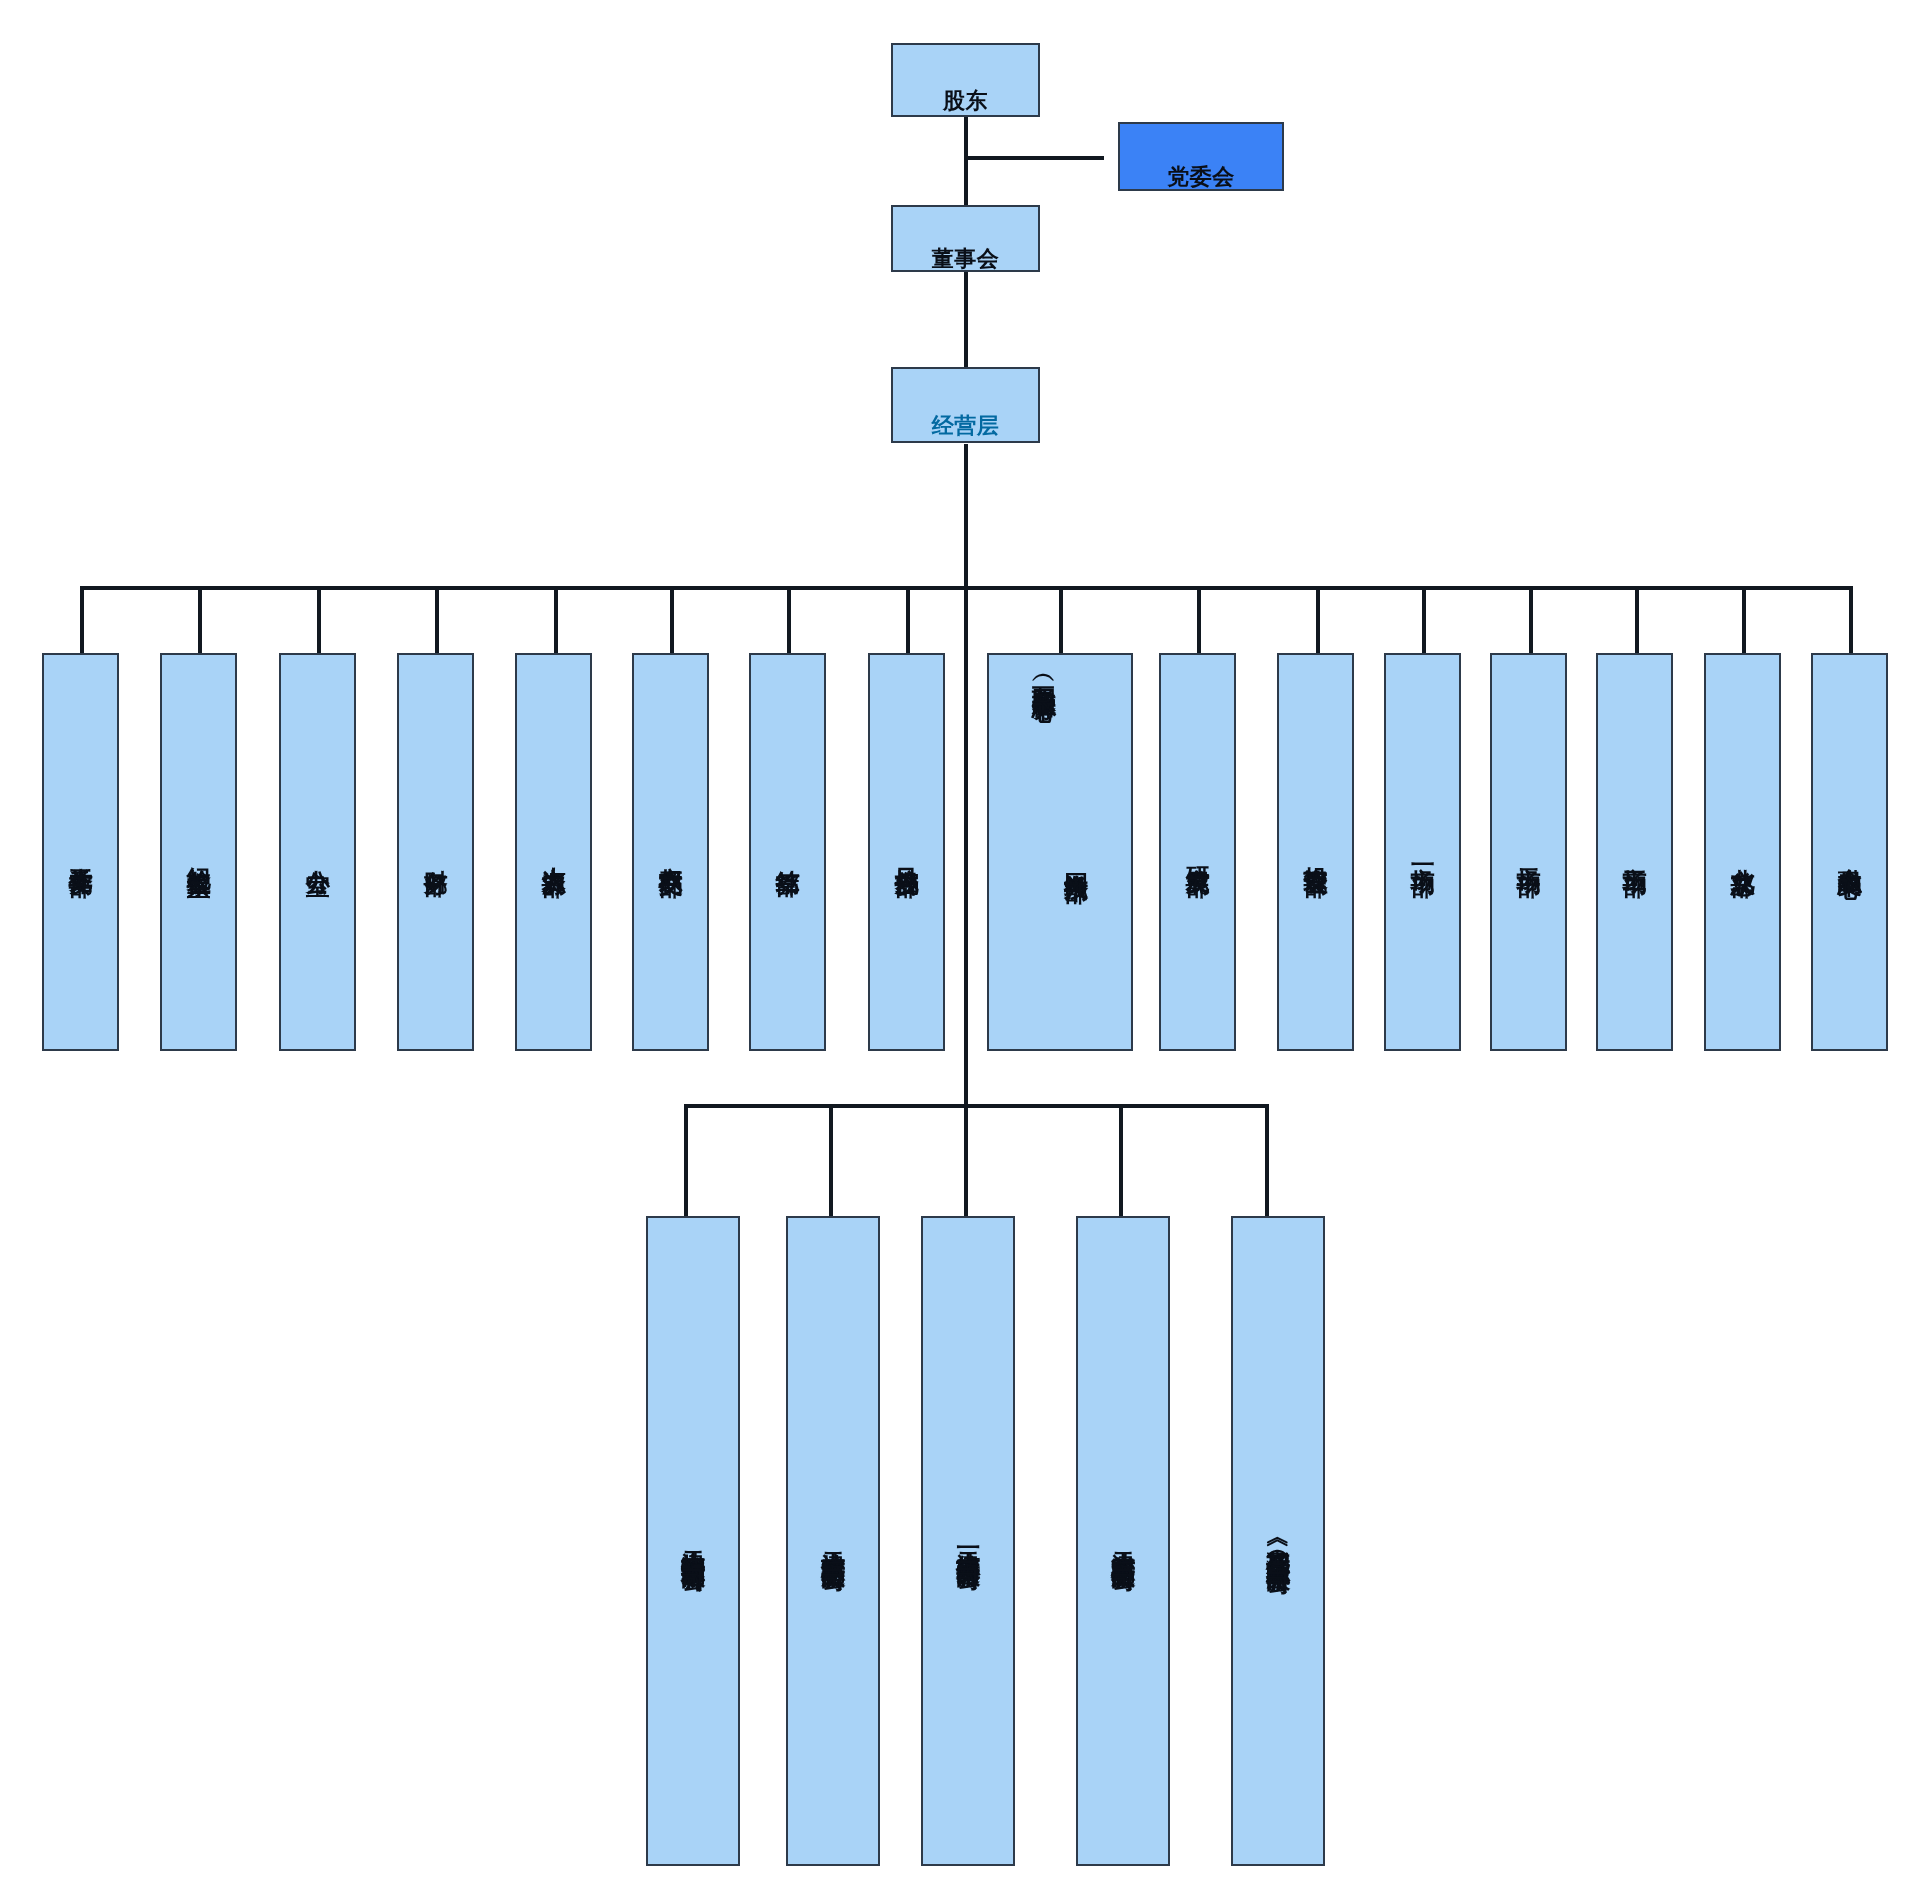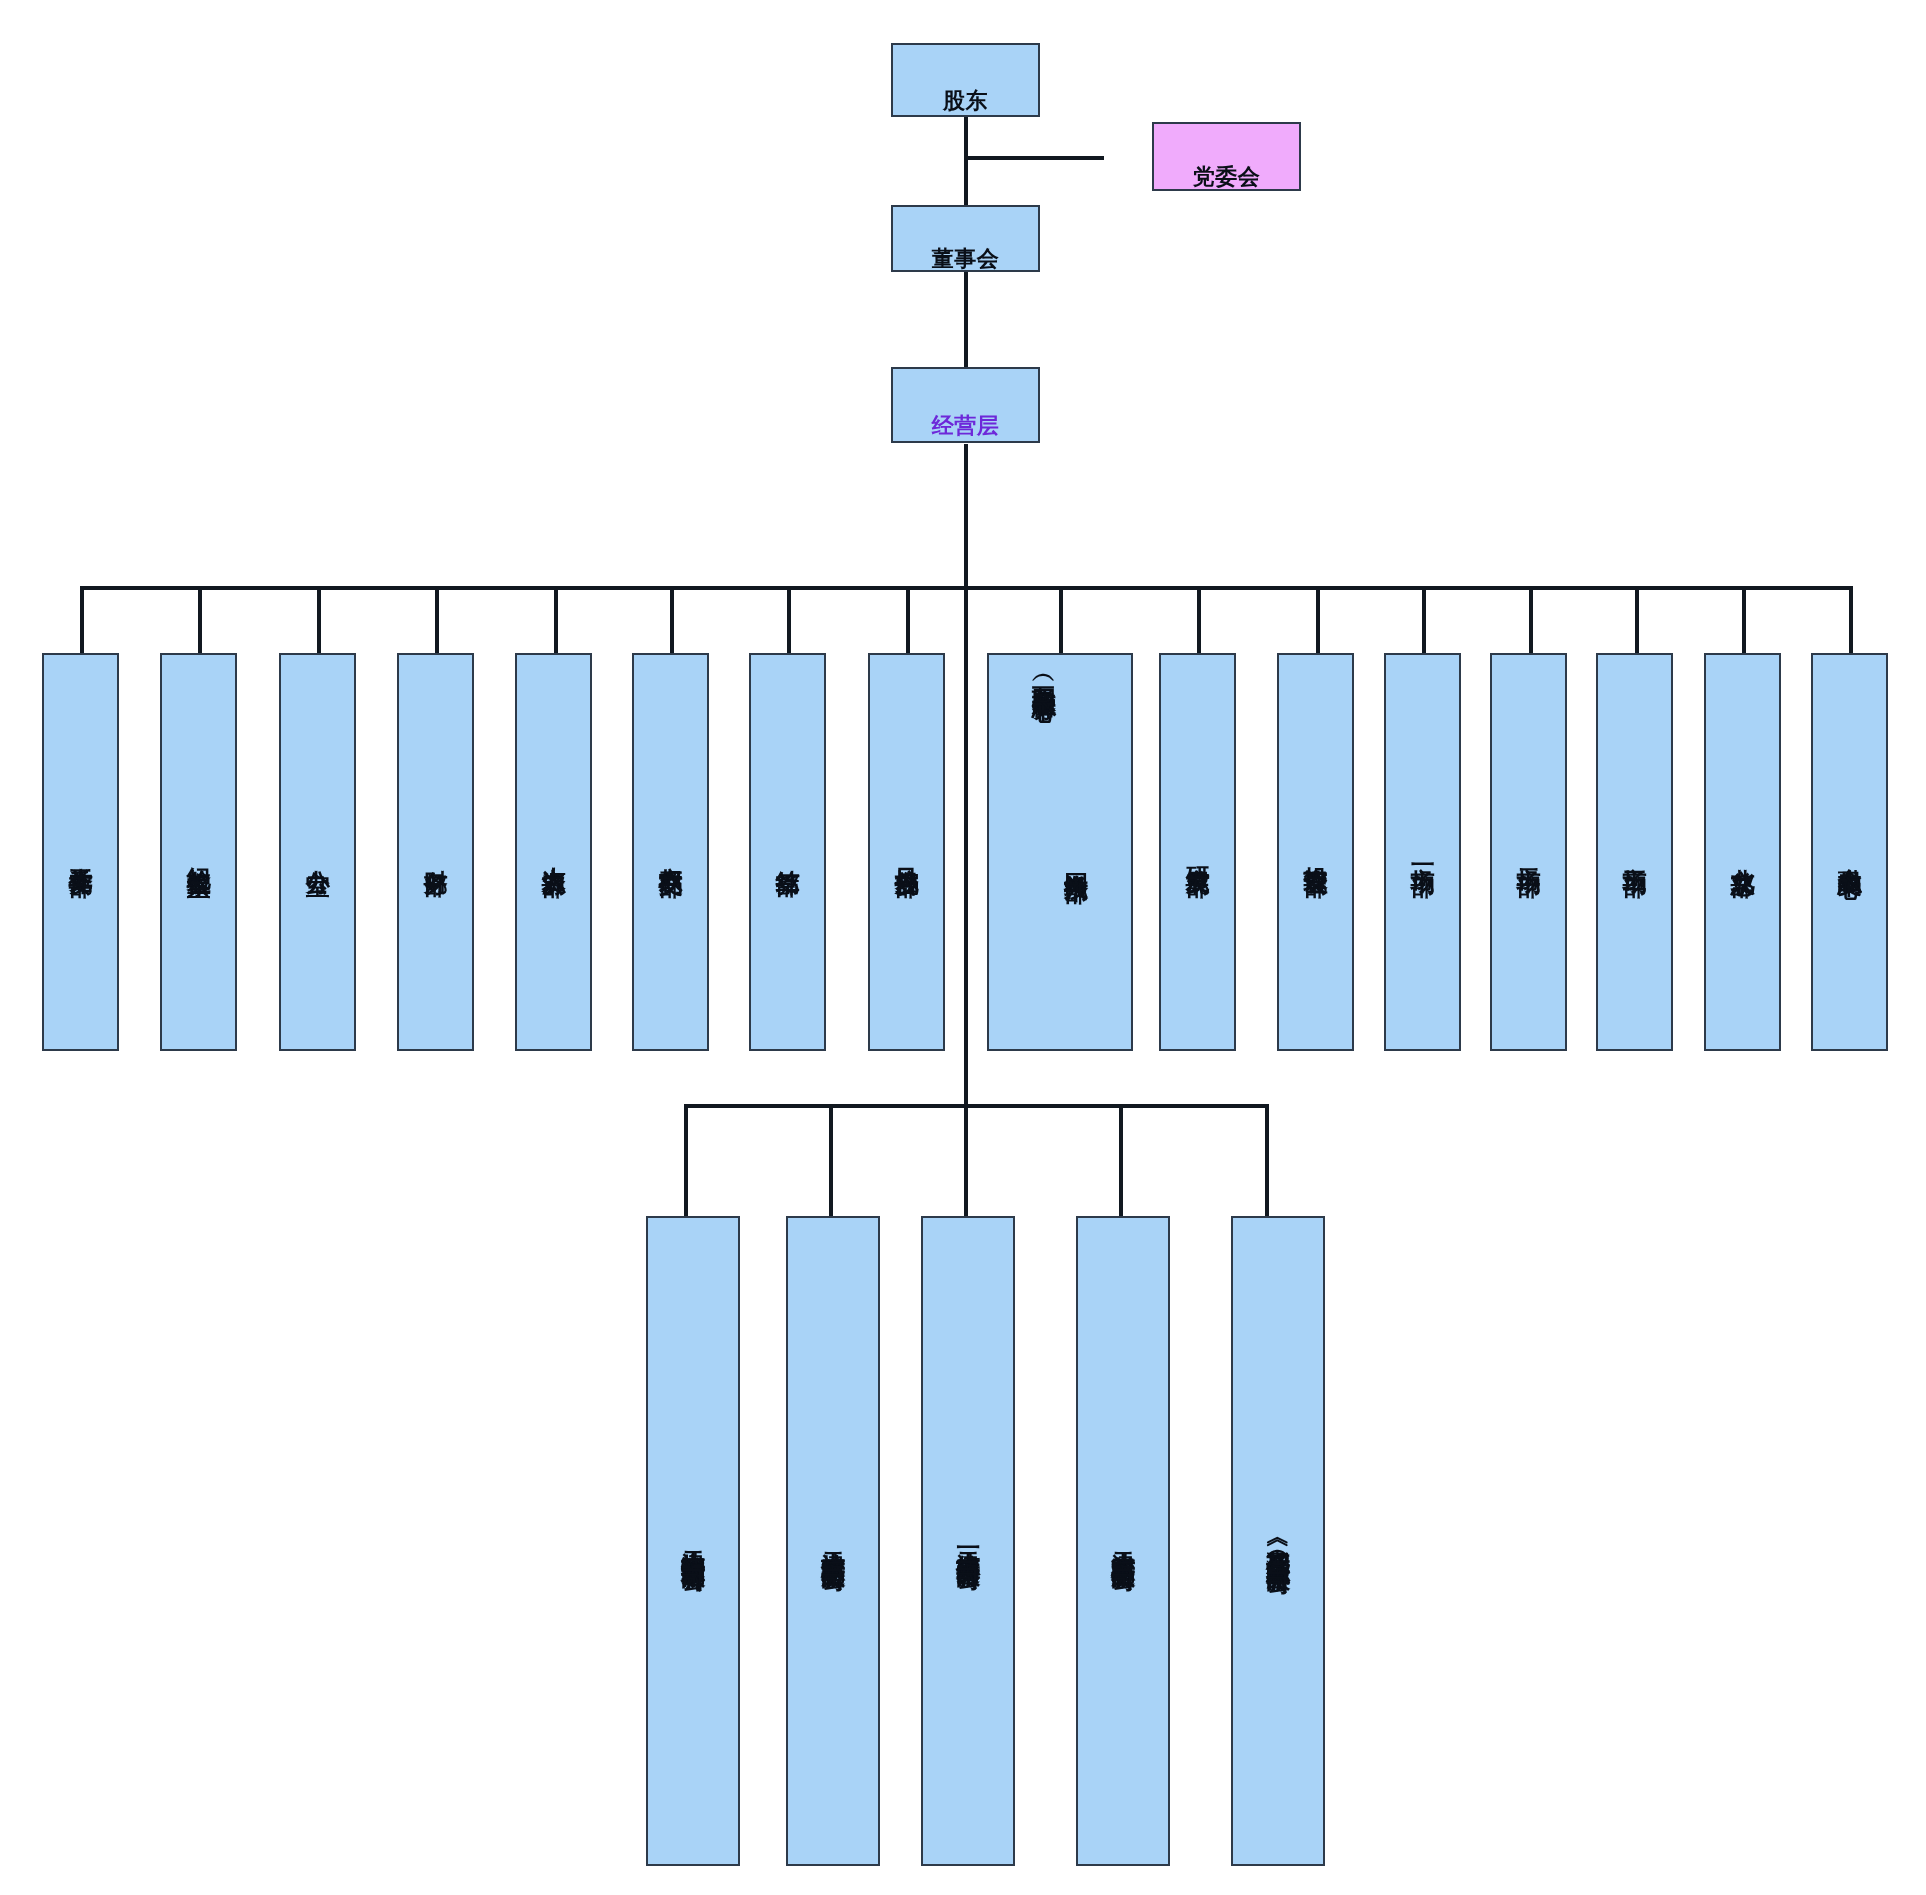--- a/index.html
+++ b/index.html
@@ -123,30 +123,30 @@
   <div class="ln" style="left: 684px; top: 1104px; width: 3.8px; height: 112px; background: rgb(17, 24, 32);"></div>
   <div class="ln" style="left: 829px; top: 1104px; width: 3.8px; height: 112px; background: rgb(17, 24, 32);"></div>
   <div class="ln" style="left: 964px; top: 1104px; width: 3.8px; height: 112px; background: rgb(17, 24, 32);"></div>
   <div class="ln" style="left: 1119px; top: 1104px; width: 3.8px; height: 112px; background: rgb(17, 24, 32);"></div>
   <div class="ln" style="left: 1265px; top: 1104px; width: 3.8px; height: 112px; background: rgb(17, 24, 32);"></div>
 
   <div class="node horiz" style="left: 891px; top: 43px; width: 149px; height: 74px; background: rgb(169, 211, 247); border-color: rgb(45, 58, 74);">
     <span class="label" style="color: rgb(10, 15, 24);">股东</span>
   </div>
 
-  <div class="node horiz" style="left: 1152px; top: 122px; width: 149px; height: 69px; background: #f0abfc; border-color: rgb(45, 58, 74);">
+  <div class="node horiz" style="left: 1118px; top: 122px; width: 166px; height: 69px; background: #3b82f6; border-color: rgb(45, 58, 74);">
     <span class="label" style="color: rgb(10, 15, 24);">党委会</span>
   </div>
 
   <div class="node horiz" style="left: 891px; top: 205px; width: 149px; height: 67px; background: rgb(169, 211, 247); border-color: rgb(45, 58, 74);">
     <span class="label" style="color: rgb(10, 15, 24); text-align: center;">董事会</span>
   </div>
 
   <div class="node horiz" style="left: 891px; top: 367px; width: 149px; height: 76px; background: rgb(169, 211, 247); border-color: rgb(45, 58, 74);">
-    <span class="label" style="color: #6d28d9;">经营层</span>
+    <span class="label" style="color: #0369a1;">经营层</span>
   </div>
 
   <div class="node vert" style="left: 42px; top: 653px; width: 77px; height: 398px; background: rgb(169, 211, 247); border-color: rgb(45, 58, 74);">
     <span class="label" style="color: rgb(10, 15, 24);">党委工作部</span>
   </div>
 
   <div class="node vert" style="left: 160px; top: 653px; width: 77px; height: 398px; background: rgb(169, 211, 247); border-color: rgb(45, 58, 74);">
     <span class="label" style="color: rgb(10, 15, 24);">纪检监察室</span>
   </div>
 

